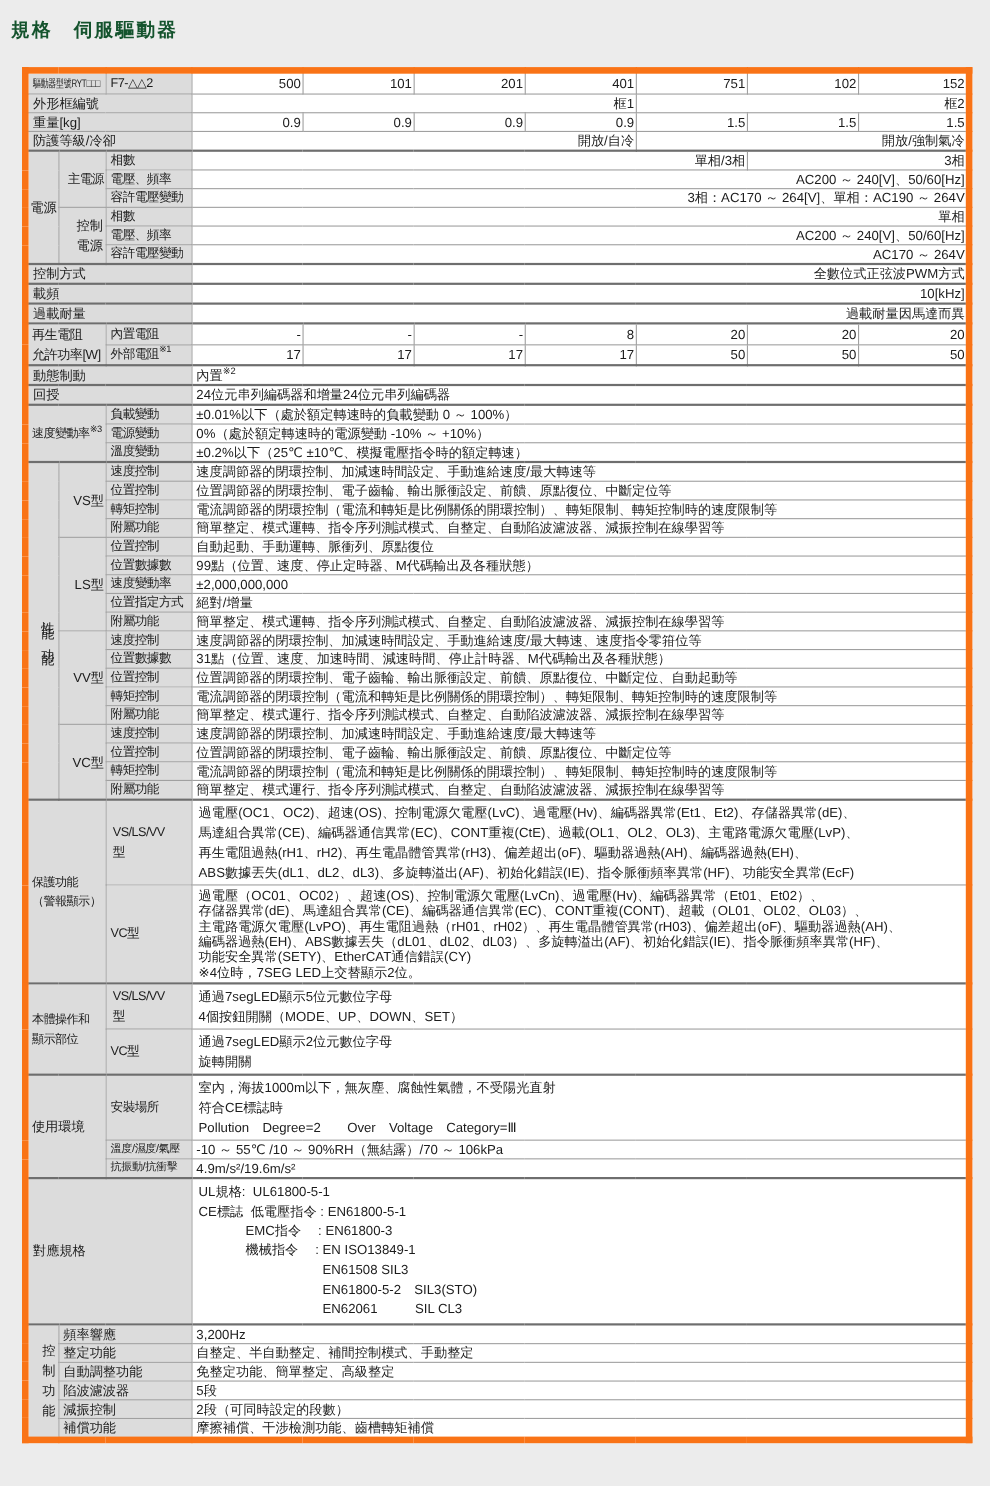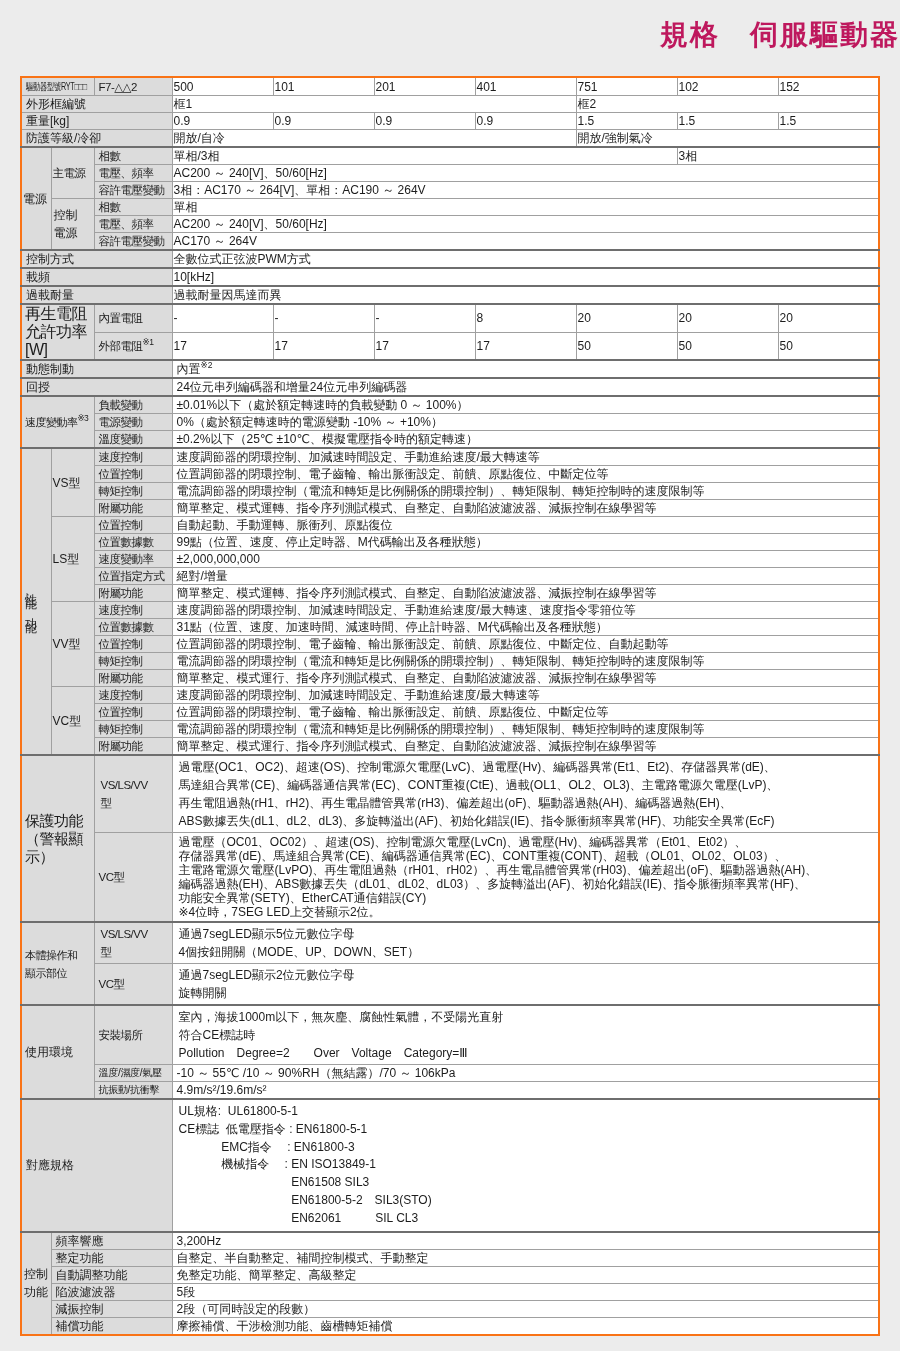--- a/index.html
+++ b/index.html
@@ -4,37 +4,37 @@
 <style>
   html,body{margin:0;padding:0;}
   body{
     width:900px;height:1351px;
     background:#ececec;
     font-family:"Liberation Sans","DejaVu Sans",sans-serif;
     color:#1c1c1c;
     overflow:hidden;
   }
   h1{
-    font-size:28px;font-weight:bold;margin:16px 0 0 10px;
-    letter-spacing:2px;color:#be185d;text-align:right;
+    font-size:17px;font-weight:bold;margin:16px 0 0 10px;
+    letter-spacing:2px;color:#14532d;
   }
   table{
     border-collapse:collapse;table-layout:fixed;
     width:858px;margin:22px 0 0 20px;
-    border:2px solid #f97316;background:#fff;
+    border:6px solid #f97316;background:#fff;
   }
   td{
     border:1px solid #a0a0a0;
     padding:0 4px;
     font-size:12px;line-height:16px;height:16px;
     vertical-align:middle;overflow:hidden;
   }
   tr.sec > td{border-top:2px solid #6e6e6e;}
   .lbl{background:#dcdcdc;}
-  .c{text-align:left;padding:0 1px;}
+  .c{text-align:right;padding:0 1px;}
   .l3{font-size:11.5px;letter-spacing:-0.5px;white-space:nowrap;}
   .sm{font-size:10px;letter-spacing:-0.3px;white-space:nowrap;}
   .sq{display:inline-block;transform:scaleX(0.72);transform-origin:left center;white-space:nowrap;}
   .ml{white-space:pre-line;line-height:18px;padding:2px 6px;vertical-align:middle;}
   .mlw{line-height:14px;}
   .pre{white-space:pre;line-height:17.8px;padding:3px 6px;}
   .vert{
     writing-mode:vertical-rl;text-orientation:upright;
     display:inline-block;letter-spacing:4px;font-size:12px;
   }
@@ -132,21 +132,21 @@
 <tr class="sec">
   <td class="lbl" colspan="3">載頻</td>
   <td class="c" colspan="7">10[kHz]</td>
 </tr>
 <tr class="sec">
   <td class="lbl" colspan="3">過載耐量</td>
   <td class="c" colspan="7">過載耐量因馬達而異</td>
 </tr>
 
 <tr class="sec">
-  <td class="lbl ml" colspan="2" rowspan="2" style="padding:0 3px;font-size:16px;letter-spacing:-0.5px;">再生電阻
+  <td class="lbl ml" colspan="2" rowspan="2" style="padding:0 3px;font-size:12px;letter-spacing:-0.5px;">再生電阻
 允許功率[W]</td>
   <td class="lbl l3">內置電阻</td>
   <td class="c">-</td>
   <td class="c">-</td>
   <td class="c">-</td>
   <td class="c">8</td>
   <td class="c">20</td>
   <td class="c">20</td>
   <td class="c">20</td>
 </tr>
@@ -259,21 +259,21 @@
 <tr>
         <td class="lbl l3">轉矩控制</td>
         <td colspan="7">電流調節器的閉環控制（電流和轉矩是比例關係的開環控制）、轉矩限制、轉矩控制時的速度限制等</td>
       </tr>
 <tr>
         <td class="lbl l3">附屬功能</td>
         <td colspan="7">簡單整定、模式運行、指令序列測試模式、自整定、自動陷波濾波器、減振控制在線學習等</td>
       </tr>
 
 <tr class="sec">
-  <td class="lbl ml" colspan="2" rowspan="2" style="padding:0 3px;font-size:15px;letter-spacing:-0.5px;">保護功能
+  <td class="lbl ml" colspan="2" rowspan="2" style="padding:0 3px;font-size:11px;letter-spacing:-0.5px;">保護功能
 （警報顯示）</td>
   <td class="lbl ml l3" style="white-space:pre-line;">VS/LS/VV
 型</td>
   <td class="ml" colspan="7">過電壓(OC1、OC2)、超速(OS)、控制電源欠電壓(LvC)、過電壓(Hv)、編碼器異常(Et1、Et2)、存儲器異常(dE)、
 馬達組合異常(CE)、編碼器通信異常(EC)、CONT重複(CtE)、過載(OL1、OL2、OL3)、主電路電源欠電壓(LvP)、
 再生電阻過熱(rH1、rH2)、再生電晶體管異常(rH3)、偏差超出(oF)、驅動器過熱(AH)、編碼器過熱(EH)、
 ABS數據丟失(dL1、dL2、dL3)、多旋轉溢出(AF)、初始化錯誤(IE)、指令脈衝頻率異常(HF)、功能安全異常(EcF)</td>
 </tr>
 <tr>
   <td class="lbl l3">VC型</td>

